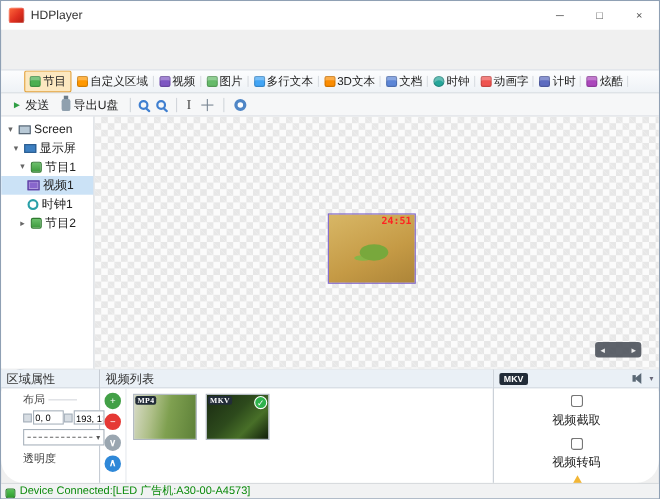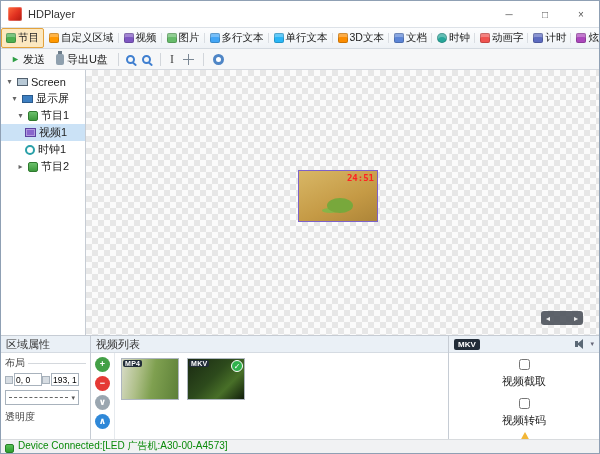--- a/index.html
+++ b/index.html
@@ -12,21 +12,21 @@
   .app-icon { width:14px; height:14px; border-radius:2px; background:linear-gradient(135deg,#ff6a3c 0%,#e03020 55%,#b01c10 100%); box-shadow:inset 0 0 0 1px rgba(255,255,255,.25); flex:0 0 auto; }
   .title { margin-left:6px; font-size:11px; color:#333; }
   .win-controls { margin-left:auto; display:flex; height:100%; }
   .win-btn { width:36px; height:100%; display:flex; align-items:center; justify-content:center; font-size:10px; color:#555; }
 
   
   .menubar { height:18px; background:#f4f4f4; border-top:1px solid #e6e6e6; display:flex; align-items:center; padding-left:2px; flex:0 0 auto; }
   .menu-item { padding:1px 7px; }
 
   
-  .tabbar { height:22px; background:linear-gradient(#fcfdfe,#eef2f6); border-top:1px solid #dde2e8; border-bottom:1px solid #d3d9e0; display:flex; align-items:center; padding-left:0; flex:0 0 auto; overflow:hidden; white-space:nowrap; }
+  .tabbar { height:22px; background:linear-gradient(#fcfdfe,#eef2f6); border-top:1px solid #dde2e8; border-bottom:1px solid #d3d9e0; display:flex; align-items:center; padding-left:21px; flex:0 0 auto; overflow:hidden; white-space:nowrap;margin-top:36px; }
   .tab { display:flex; align-items:center; gap:2px; padding:2px 4px; border-radius:2px; border:1px solid transparent; font-size:10.5px; position:relative; flex:0 0 auto; }
   .tab::after { content:""; position:absolute; right:-1px; top:4px; bottom:4px; width:1px; background:#d9dde2; }
   .tab.selected { background:#fce8c0; border-color:#e3a23c; }
   .tab.selected::after { display:none; }
   .tab-ic { width:10px; height:10px; border-radius:2px; box-shadow:inset 0 0 0 1px rgba(0,0,0,.18), inset 0 4px rgba(255,255,255,.28); flex:0 0 auto; }
   .t0{background:#4caf50}.t1{background:#ff9800}.t2{background:#7e57c2}.t3{background:#66bb6a}
   .t4{background:#42a5f5}.t5{background:#29b6f6}.t6{background:#fb8c00}.t7{background:#5c85d6}
   .t8{background:#26a69a;border-radius:50%}.t9{background:#ef5350}.t10{background:#5c6bc0}
   .t11{background:#ab47bc}
 
@@ -56,44 +56,44 @@
   .tic-screen { width:11px; height:8px; background:#b8c9d6; border:1px solid #51606e; }
   .tic-display { width:11px; height:8px; background:#3d7fc1; border:1px solid #2a5a8c; }
   .tic-prog { width:10px; height:10px; border-radius:2px; background:linear-gradient(#6cc06c,#3d9a3d); border:1px solid #2f7a2f; }
   .tic-video { width:11px; height:9px; background:#8866cc; border:1px solid #5c42a0; box-shadow:inset 0 0 0 1px rgba(255,255,255,.35); }
   .tic-clock { width:10px; height:10px; border-radius:50%; border:2px solid #2aa0a8; background:#fff; }
 
   .canvas { flex:1; position:relative; overflow:hidden; background-color:#fbfbfb;
     background-image:linear-gradient(45deg,#e7e7e7 25%,transparent 25%,transparent 75%,#e7e7e7 75%),
                      linear-gradient(45deg,#e7e7e7 25%,transparent 25%,transparent 75%,#e7e7e7 75%);
     background-size:12px 12px; background-position:0 0,6px 6px; }
-  .preview { position:absolute; left:212px; top:88px; width:80px; height:52px; border:1px solid #7d62c9; background:linear-gradient(155deg,#d8b766 0%,#c59a45 60%,#ad8538 100%); overflow:hidden;margin-top:12px; }
+  .preview { position:absolute; left:212px; top:88px; width:80px; height:64px; border:1px solid #7d62c9; background:linear-gradient(155deg,#d8b766 0%,#c59a45 60%,#ad8538 100%); overflow:hidden; }
   .blob { position:absolute; left:28px; top:27px; width:26px; height:15px; border-radius:50%; background:#78a83c; box-shadow:-10px 5px 0 -5px #86b548; }
   .clock-overlay { position:absolute; top:2px; right:3px; font-family:"DejaVu Sans Mono",monospace; font-size:9px; font-weight:bold; color:#f22; }
   .pager { position:absolute; right:16px; bottom:10px; width:42px; height:14px; background:rgba(80,86,94,.92); border-radius:3px; display:flex; align-items:center; justify-content:space-between; padding:0 5px; color:#eee; font-size:8px; }
 
   
-  .bottom { height:104px; display:flex; border-top:1px solid #c6ccd4; background:#fff; flex:0 0 auto; }
+  .bottom { height:104px; display:flex; border-top:1px solid #c6ccd4; background:#fff; flex:0 0 auto;border-radius:21px; }
   .phead { height:17px; background:#eaf0f6; border-bottom:1px solid #d5dbe2; display:flex; align-items:center; padding:0 5px; font-size:11px; color:#333; flex:0 0 auto; gap:4px; }
   .panel-left { width:90px; border-right:1px solid #c6ccd4; display:flex; flex-direction:column; }
-  .pl-body { padding:3px 4px; font-size:10px; }
+  .pl-body { padding:3px 20px; font-size:10px; }
   .grp { display:flex; align-items:center; gap:3px; color:#444; }
   .grp .line { flex:1; height:1px; background:#d4d8dd; }
   .coords { display:flex; gap:0; margin-top:3px; }
   .coord { display:flex; align-items:center; gap:1px; }
   .cic { width:8px; height:8px; background:#d7dde3; border:1px solid #a8b2bc; flex:0 0 auto; }
   .coord input { width:28px; height:13px; font-size:8.5px; border:1px solid #a8b2bc; padding:0 1px; font-family:inherit; }
   .chkrow { display:flex; align-items:center; gap:3px; margin-top:5px; }
   .chkrow input { width:11px; height:11px; margin:0; }
   .ddl { margin-top:4px; height:15px; width:74px; border:1px solid #a8b2bc; background:#fff; display:flex; align-items:center; padding:0 3px; gap:3px; }
   .ddl .dash { flex:1; border-top:1px dashed #666; }
   .ddl .arr { font-size:7px; color:#555; }
   .opacity-label { margin-top:5px; color:#444; }
 
-  .panel-mid { flex:1; border-right:1px solid #c6ccd4; display:flex; flex-direction:column; min-width:0; }
+  .panel-mid { flex:1; border-right:1px solid #c6ccd4; display:flex; flex-direction:column; min-width:0;font-family:Liberation Serif, serif; }
   .mid-body { flex:1; display:flex; min-height:0; }
   .btncol { width:24px; border-right:1px solid #e6eaee; display:flex; flex-direction:column; align-items:center; gap:4px; padding-top:4px; flex:0 0 auto; }
   .cbtn { width:15px; height:15px; border-radius:50%; color:#fff; font-size:9px; line-height:1; display:flex; align-items:center; justify-content:center; font-weight:bold; }
   .cb-add{background:#43a047}.cb-del{background:#e53935}.cb-down{background:#9aa6b0}.cb-up{background:#2f88d8}
   .thumbs { flex:1; padding:5px 6px; display:flex; gap:8px; align-items:flex-start; }
   .thumb { position:relative; width:58px; height:42px; border:1px solid #aeb6bf; flex:0 0 auto; }
   .thumb-mp4 { background:linear-gradient(100deg,#d9dcc8 0%,#aebf88 30%,#7fa050 55%,#5d8038 100%); }
   .thumb-mkv { background:linear-gradient(135deg,#1a2a12 0%,#2d4a1c 45%,#486f28 70%,#101d0a 100%); }
   .badge { position:absolute; top:1px; left:1px; background:#222c38; color:#fff; font-size:7px; font-weight:bold; padding:0 2px; border-radius:2px; letter-spacing:.3px; }
   .selcheck { position:absolute; top:1px; right:1px; width:12px; height:12px; border-radius:50%; background:#2fb24c; border:1px solid #fff; color:#fff; font-size:8px; display:flex; align-items:center; justify-content:center; }
@@ -145,24 +145,20 @@
       </div>
     <div class="tab">
         <span class="tab-ic t3"></span>
         <span>图片</span>
       </div>
     <div class="tab">
         <span class="tab-ic t4"></span>
         <span>多行文本</span>
       </div>
     <div class="tab">
-        <span class="tab-ic t5"></span>
-        <span>单行文本</span>
-      </div>
-    <div class="tab">
         <span class="tab-ic t6"></span>
         <span>3D文本</span>
       </div>
     <div class="tab">
         <span class="tab-ic t7"></span>
         <span>文档</span>
       </div>
     <div class="tab">
         <span class="tab-ic t8"></span>
         <span>时钟</span>

